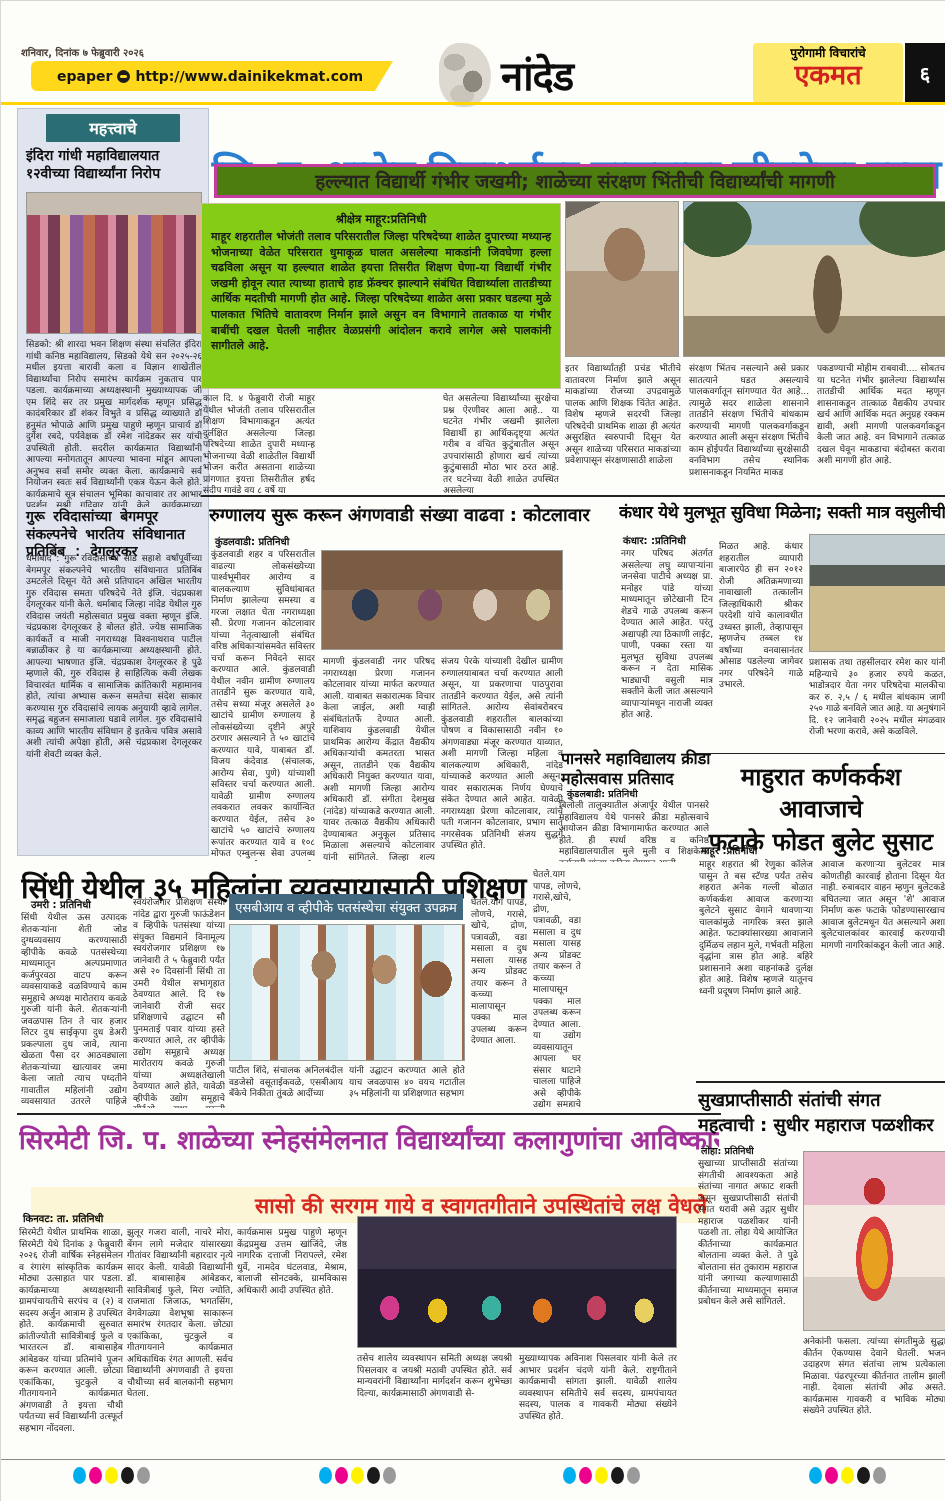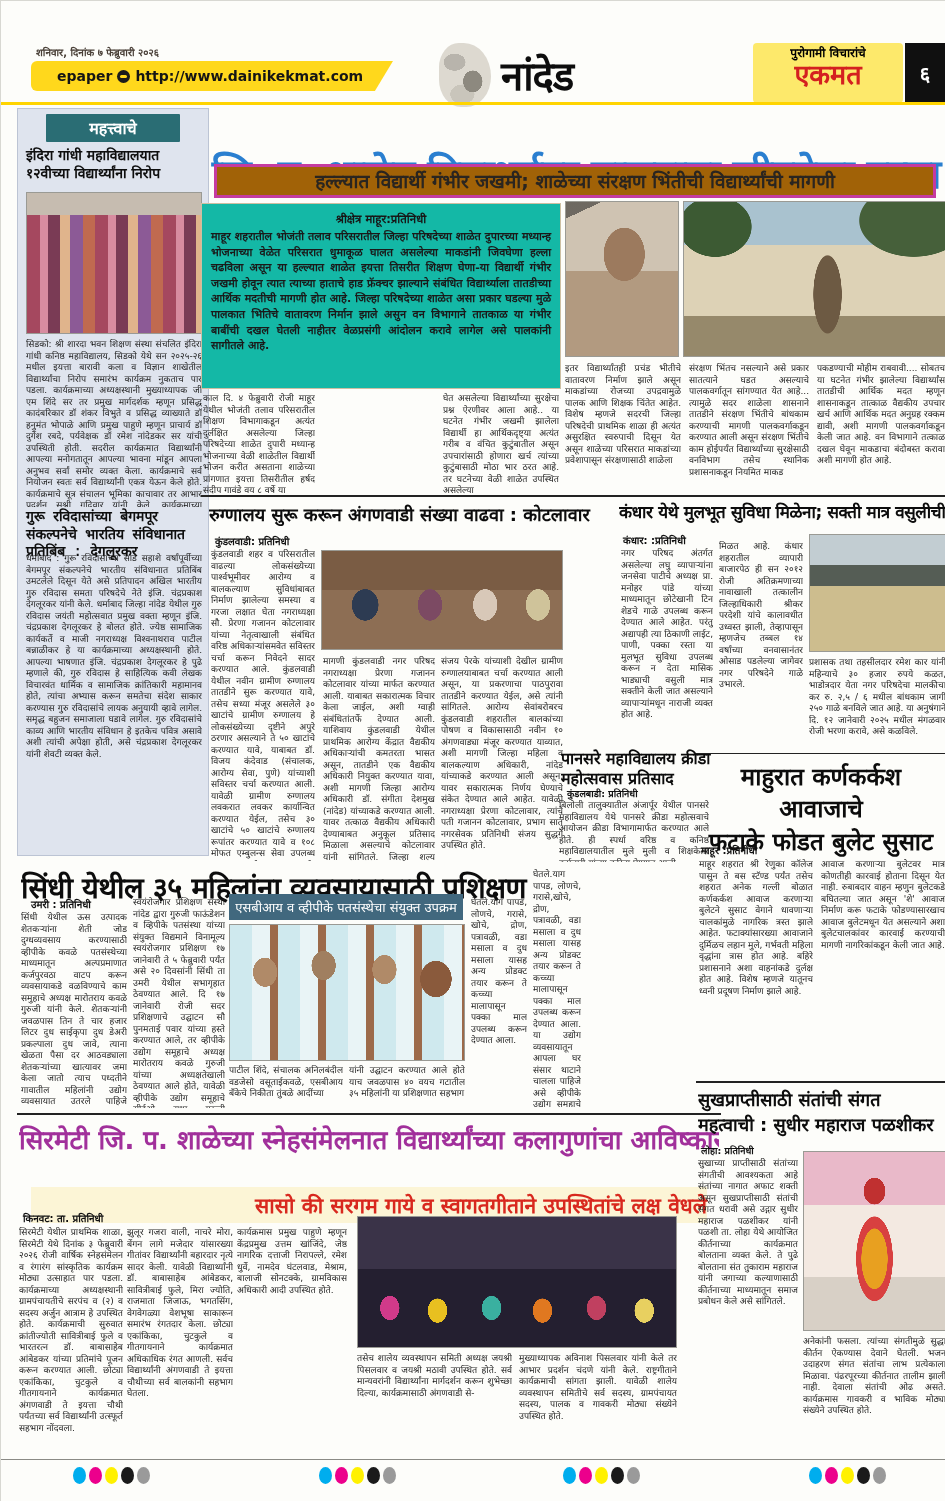--- a/index.html
+++ b/index.html
@@ -26,40 +26,40 @@
   .tagline{font-size:12px;font-weight:bold;color:#000000;line-height:1.1;}
   .brand{font-size:27px;font-weight:bold;color:#d42020;line-height:1.1;}
   .pagenobox{background:#101010;color:#fff;display:flex;align-items:center;justify-content:center;font-size:20px;font-weight:bold;}
   .yellowrule{background:#ffd400;}
   
   .sidebar{background:#dfe4ee;border:1px solid #bcc4d4;box-sizing:border-box;}
   .sidebar-title{background:#2a6d74;color:#fff;font-size:16px;font-weight:bold;text-align:center;border-radius:1px;padding:3px 0;}
   .side-headline{font-size:14px;font-weight:bold;color:#0e0e0e;line-height:1.25;}
   
   .mainhead{font-size:40px;font-weight:bold;color:#2a7fd0;text-align:center;letter-spacing:-1px;white-space:nowrap;overflow:hidden;}
-  .subheadbox{border:3px solid #c53ba0;background:#a16207;display:flex;align-items:center;justify-content:center;box-sizing:border-box;}
+  .subheadbox{border:3px solid #c53ba0;background:#4d7c0f;display:flex;align-items:center;justify-content:center;box-sizing:border-box;}
   .subheadbox span{font-size:19px;font-weight:bold;color:#2a2520;white-space:nowrap;}
-  .leadbox{background:#14b8a6;border:1px solid #cdbfa2;padding:7px 9px;box-sizing:border-box;overflow:hidden;}
+  .leadbox{background:#84cc16;border:1px solid #cdbfa2;padding:7px 9px;box-sizing:border-box;overflow:hidden;}
   .leadby{font-size:11.5px;font-weight:bold;text-align:center;color:#171717;margin-bottom:3px;}
   .leadtxt{font-size:11px;font-weight:bold;line-height:1.42;text-align:justify;color:#1a1a1a;}
   .secthead{font-weight:bold;color:#0c0c0c;white-space:nowrap;overflow:hidden;}
   .bighead2{font-size:24px;font-weight:bold;color:#0c0c0c;text-align:center;line-height:1.35;}
   .purplehead{font-size:26px;font-weight:bold;color:#a1309b;text-align:center;white-space:nowrap;overflow:hidden;}
   .redband{background:#fcf5d6;display:flex;align-items:center;justify-content:flex-end;margin-top:20px;}
   .redband span{font-size:21px;font-weight:bold;color:#d8281e;white-space:nowrap;}
   .bluebox{background:#41687e;color:#fff;display:flex;align-items:center;justify-content:center;}
   .bluebox span{font-size:13px;font-weight:normal;white-space:nowrap;}
   .botline{background:#8a8a85;}
 </style>
 </head>
 <body>
 
 <div id="paper">
 
-  <div class="abs date" style="left:35px;top:44px;width:320px;">शनिवार, दिनांक ७ फेब्रुवारी २०२६</div>
+  <div class="abs date" style="left:20px;top:44px;width:320px;">शनिवार, दिनांक ७ फेब्रुवारी २०२६</div>
   <div class="abs ribbon" style="left:30px;top:60px;width:362px;height:30px;">
     <span class="txt">epaper</span>
     <span class="linkicon"></span>
     <span class="txt">http://www.dainikekmat.com</span>
   </div>
   <div class="abs emblem" style="left:438px;top:42px;width:52px;height:64px;"></div>
   <div class="abs edition" style="left:500px;top:46px;">नांदेड</div>
   <div class="abs brandbox" style="left:752px;top:42px;width:150px;height:60px;">
     <div class="tagline">पुरोगामी विचारांचे</div>
     <div class="brand">एकमत</div>

